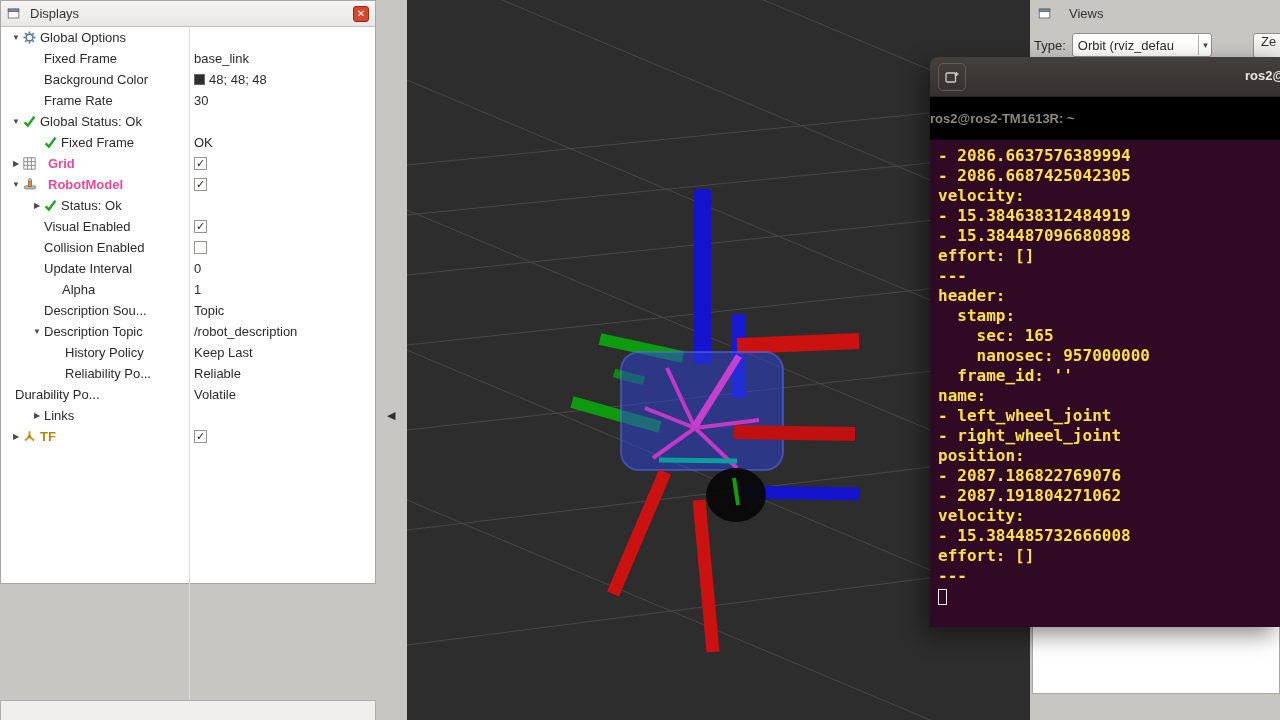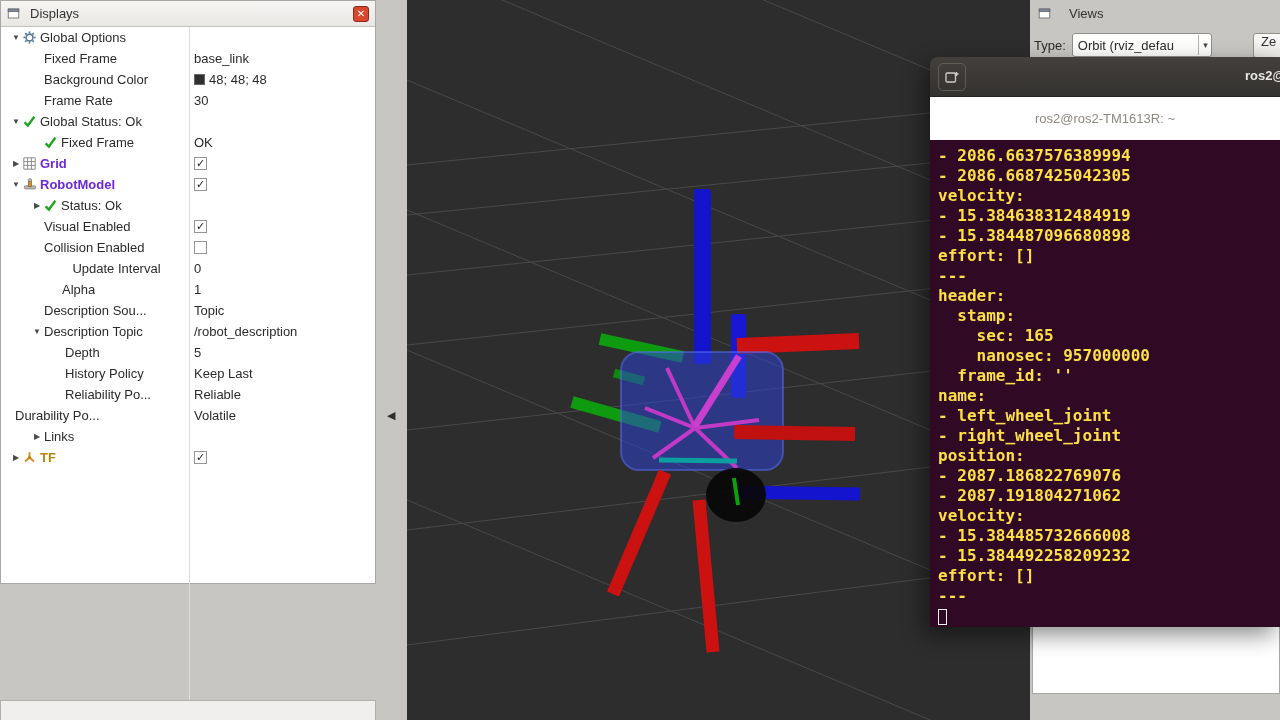--- a/index.html
+++ b/index.html
@@ -15,21 +15,21 @@
   .panel-header .ph-title { flex:1; color:#333; }
   .close-btn { width:16px; height:16px; background:#d9482e; border:1px solid #8e2a1c; border-radius:3px;
     color:#fff; font-size:10px; line-height:13px; text-align:center; font-weight:bold; cursor:default; }
   .tree { position:relative; height:462px; background:#fff; }
   .tree::after { content:""; position:absolute; left:188px; top:0; height:673px; width:1px; background:#dddcda; }
   .tree-row { display:flex; height:21px; align-items:center; }
   .row-left { width:188px; display:flex; align-items:center; overflow:hidden; white-space:nowrap; flex:none; }
   .expander { width:14px; font-size:8px; color:#4a4a4a; text-align:center; flex:none; }
   .row-icon { width:17px; flex:none; display:inline-flex; align-items:center; }
   .row-label { overflow:hidden; text-overflow:ellipsis; }
-  .label-blue { color:#6d28d9; font-weight:bold; }
+  .label-blue { color:#ec4899; font-weight:bold;margin-left:8px; }
   .label-orange { color:#b8860b; font-weight:bold; }
   .row-right { flex:1; display:flex; align-items:center; padding-left:5px; gap:4px; overflow:hidden; white-space:nowrap; }
   .checkbox { width:13px; height:13px; border:1px solid #979592; background:#fff; font-size:11px;
     line-height:11px; text-align:center; color:#222; flex:none; }
   .swatch { width:11px; height:11px; border:1px solid #666; display:inline-block; flex:none; }
   .panel-footer { position:absolute; left:0; top:700px; width:376px; height:20px;
     background:#f0efed; border:1px solid #b0aeab; border-bottom:none; }
 
   
   .splitter { position:absolute; left:376px; top:0; width:31px; height:720px; background:#c8c6c3; }
@@ -53,21 +53,21 @@
     background:#ffffff; border:1px solid #a8a6a2; }
 
   
   .terminal { position:absolute; left:930px; top:57px; width:350px; height:570px;
     border-top-left-radius:8px; box-shadow:-6px 8px 22px rgba(0,0,0,0.45); overflow:hidden; }
   .term-titlebar { position:relative; height:40px; background:linear-gradient(#43403d,#343230);
     border-bottom:1px solid #242320; }
   .newtab-btn { position:absolute; left:8px; top:6px; width:28px; height:28px;
     border:1px solid #605d59; border-radius:5px; display:flex; align-items:center; justify-content:center; }
   .term-title { position:absolute; left:315px; top:11px; color:#e9e7e4; font-weight:bold; white-space:nowrap; }
-  .term-tabbar { height:43px; background:#ffffff; display:flex; align-items:center; justify-content:center; }
+  .term-tabbar { height:43px; background:#000000; display:flex; align-items:center; justify-content:flex-start;font-weight:bold; }
   .term-tab { color:#8d8881; font-size:13px; white-space:nowrap; }
   .term-body { height:487px; background:#300a24; padding:6px 0 0 8px;
     font-family:"DejaVu Sans Mono","Liberation Mono",monospace; font-size:16px; font-weight:bold;
     color:#fde047; line-height:20px; overflow:hidden; }
   .term-line { white-space:pre; height:20px; }
   .term-cursor { display:inline-block; width:9px; height:16px; border:1.5px solid #efefef; vertical-align:middle; }
 </style>
 </head>
 <body>
 
@@ -218,21 +218,21 @@
         <div class="tree-row">
           <div class="row-left" style="padding-left: 29px;">
             <span class="expander"></span>
             <span class="row-label">Collision Enabled</span>
           </div>
           <div class="row-right">
             <span class="checkbox"></span>
           </div>
         </div>
         <div class="tree-row">
-          <div class="row-left" style="padding-left: 29px; justify-content: center;">
+          <div class="row-left" style="padding-left: 29px;">
             <span class="expander"></span>
             <span class="row-label">Update Interval</span>
           </div>
           <div class="row-right">
             <span class="row-value">0</span>
           </div>
         </div>
         <div class="tree-row">
           <div class="row-left" style="padding-left: 47px;">
             <span class="expander"></span>
@@ -251,29 +251,20 @@
             <span class="row-value">Topic</span>
           </div>
         </div>
         <div class="tree-row">
           <div class="row-left" style="padding-left: 29px;">
             <span class="expander">▼</span>
             <span class="row-label">Description Topic</span>
           </div>
           <div class="row-right">
             <span class="row-value">/robot_description</span>
-          </div>
-        </div>
-        <div class="tree-row">
-          <div class="row-left" style="padding-left: 50px;">
-            <span class="expander"></span>
-            <span class="row-label">Depth</span>
-          </div>
-          <div class="row-right">
-            <span class="row-value">5</span>
           </div>
         </div>
         <div class="tree-row">
           <div class="row-left" style="padding-left: 50px;">
             <span class="expander"></span>
             <span class="row-label">History Policy</span>
           </div>
           <div class="row-right">
             <span class="row-value">Keep Last</span>
           </div>
@@ -425,20 +416,19 @@
         <div class="term-line">    nanosec: 957000000</div>
         <div class="term-line">  frame_id: ''</div>
         <div class="term-line">name:</div>
         <div class="term-line">- left_wheel_joint</div>
         <div class="term-line">- right_wheel_joint</div>
         <div class="term-line">position:</div>
         <div class="term-line">- 2087.186822769076</div>
         <div class="term-line">- 2087.191804271062</div>
         <div class="term-line">velocity:</div>
         <div class="term-line">- 15.384485732666008</div>
-        <div class="term-line">- 15.384492258209232</div>
         <div class="term-line">effort: []</div>
         <div class="term-line">---</div>
         <div class="term-line"><span class="term-cursor"></span></div>
       </div>
   </div>
 
 </div>
 
 </body></html>

